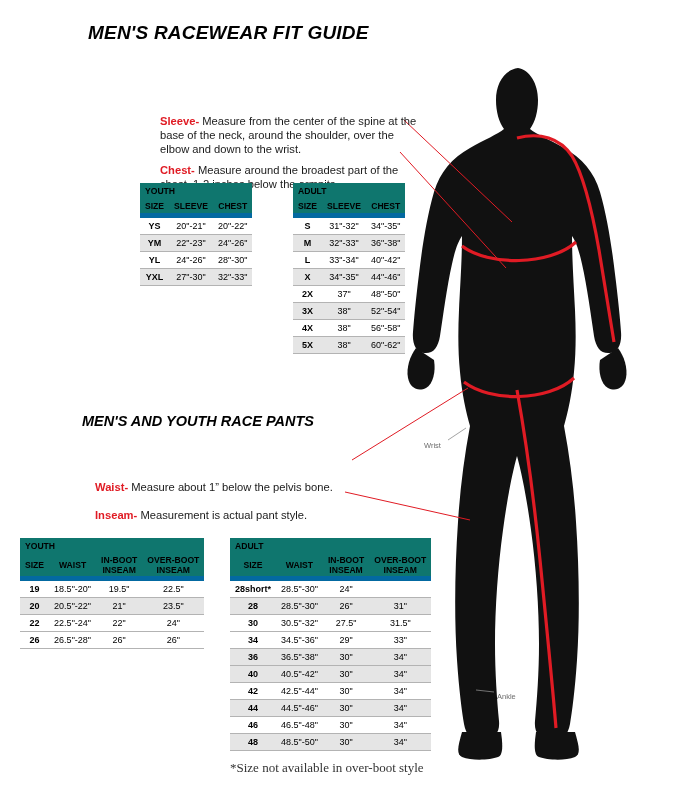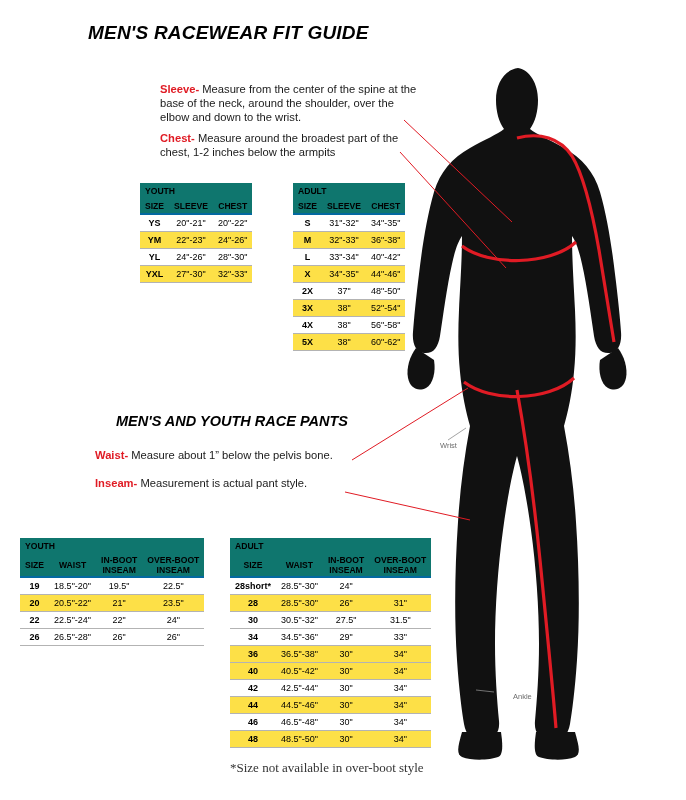--- a/index.html
+++ b/index.html
@@ -31,28 +31,29 @@
     font-style: italic;
     letter-spacing: 0.2px;
   }
   .section-title {
     position: absolute;
     font-size: 14.5px;
     font-weight: bold;
     font-style: italic;
   }
   #jersey-title { left: 160px; top: 58px; }
-  #pants-title  { left: 116px; top: 413px; }
+  #pants-title  { left: 82px; top: 413px; }
 
   
   .instruction {
     position: absolute;
     font-size: 11.2px;
     line-height: 14px;
     color: #1a1a1a;
+    margin-top: 32px;
   }
   .instruction .lead {
     color: #e01b24;
     font-weight: bold;
   }
   #sleeve-instr { left: 160px; top: 82px; width: 260px; }
   #chest-instr  { left: 160px; top: 131px; width: 250px; }
   #waist-instr  { left: 95px;  top: 448px; width: 300px; }
   #inseam-instr { left: 95px;  top: 476px; width: 310px; }
 
@@ -78,33 +79,33 @@
     padding-bottom: 1px;
     text-align: center;
   }
   table.size-table thead th.grouplabel {
     text-align: left;
   }
   table.size-table tbody td {
     background: #ffffff;
   }
   table.size-table tbody tr.alt td {
-    background: #fde047;
+    background: #e5e5e5;
   }
   table.size-table tbody td.sizecol {
     font-weight: bold;
   }
   table.size-table tbody td {
     border-bottom: 1px solid #b3b3b3;
     border-left: none;
     border-right: none;
     border-top: none;
   }
   table.size-table tbody tr:first-child td {
-    border-top: 2px solid #0369a1;
+    border-top: 5px solid #0369a1;
   }
 
   #youth-jersey-table { left: 140px; top: 183px; }
   #adult-jersey-table { left: 293px; top: 183px; }
   #youth-pants-table  { left: 20px;  top: 538px; }
   #adult-pants-table  { left: 230px; top: 538px; }
 
   .table-head-2line {
     font-size: 8.6px;
     font-weight: bold;
@@ -133,21 +134,20 @@
     position: absolute;
     left: 0; top: 0;
     width: 686px;
     height: 800px;
     pointer-events: none;
   }
   .callout-label {
     position: absolute;
     font-size: 7.5px;
     color: #6e6e6e;
-    margin-left: 16px;
   }
   #wrist-label { left: 424px; top: 441px; }
   #ankle-label { left: 497px; top: 692px; }
 </style>
 </head>
 <body>
 
 <div class="page">
 
   <svg id="figure" viewBox="0 0 286 700">

